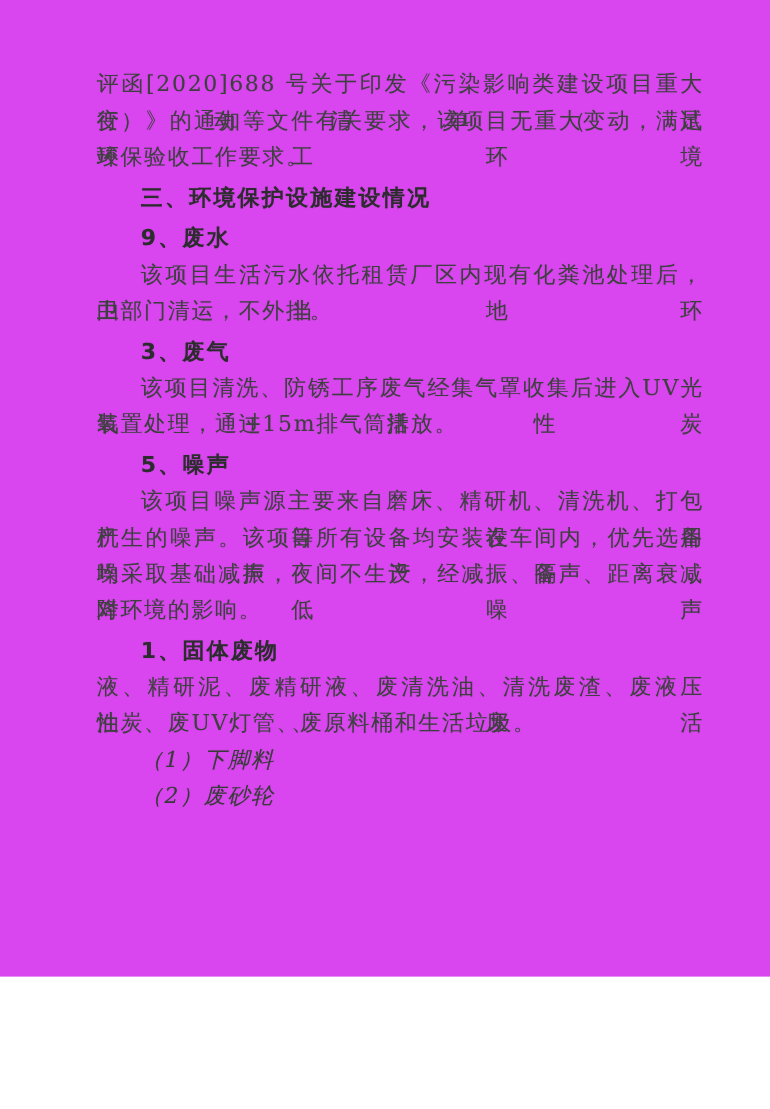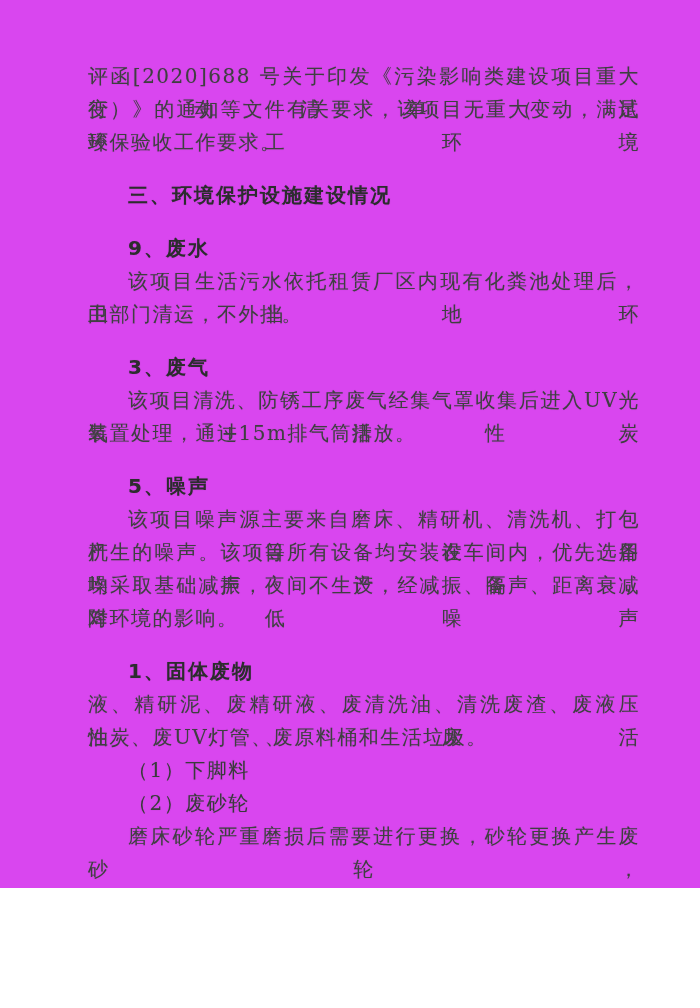--- a/index.html
+++ b/index.html
@@ -32,24 +32,24 @@
     white-space: normal;
     text-align: justify;
     text-align-last: justify;
   }
   .indent { text-indent: 2em; }
   .heading {
     font-family: "DejaVu Sans", "Liberation Sans", sans-serif;
     font-weight: 700;
     color: #2c2c2e;
     letter-spacing: 2px;
-    margin-top: 20px;
+    margin-top: 4px;
     text-shadow: 0 0 1px rgba(50,50,52,0.3);
   }
-  .subitem { color: #3a3a3c; }
+  .subitem { color: #3a3a3c; font-style: italic; }
   .hscrollbar {
     position: absolute;
     left: 0;
     top: 996px;
     width: 700px;
     height: 9px;
     background: #e9e9ee;
     border-top: 1px solid #f3f3f6;
     border-bottom: 1px solid #dcdce2;
     box-sizing: border-box;
@@ -89,20 +89,19 @@
     <div class="line jf">均采取基础减振，夜间不生产，经减振、隔声、距离衰减降低噪声</div>
     <div class="line">对环境的影响。</div>
 
     <div class="line heading indent">1、固体废物</div>
     <div class="line jf">液、精研泥、废精研液、废清洗油、清洗废渣、废液压油、废活</div>
     <div class="line">性炭、废UV灯管、废原料桶和生活垃圾。</div>
 
     <div class="line indent subitem">（1）下脚料</div>
 
     <div class="line indent subitem">（2）废砂轮</div>
-    <div class="line jf indent">磨床砂轮严重磨损后需要进行更换，砂轮更换产生废砂轮，</div>
 
   </div>
 
   <div class="hscrollbar">
     <div class="hscroll-notch"></div>
   </div>
 </div>
 
 </body></html>

